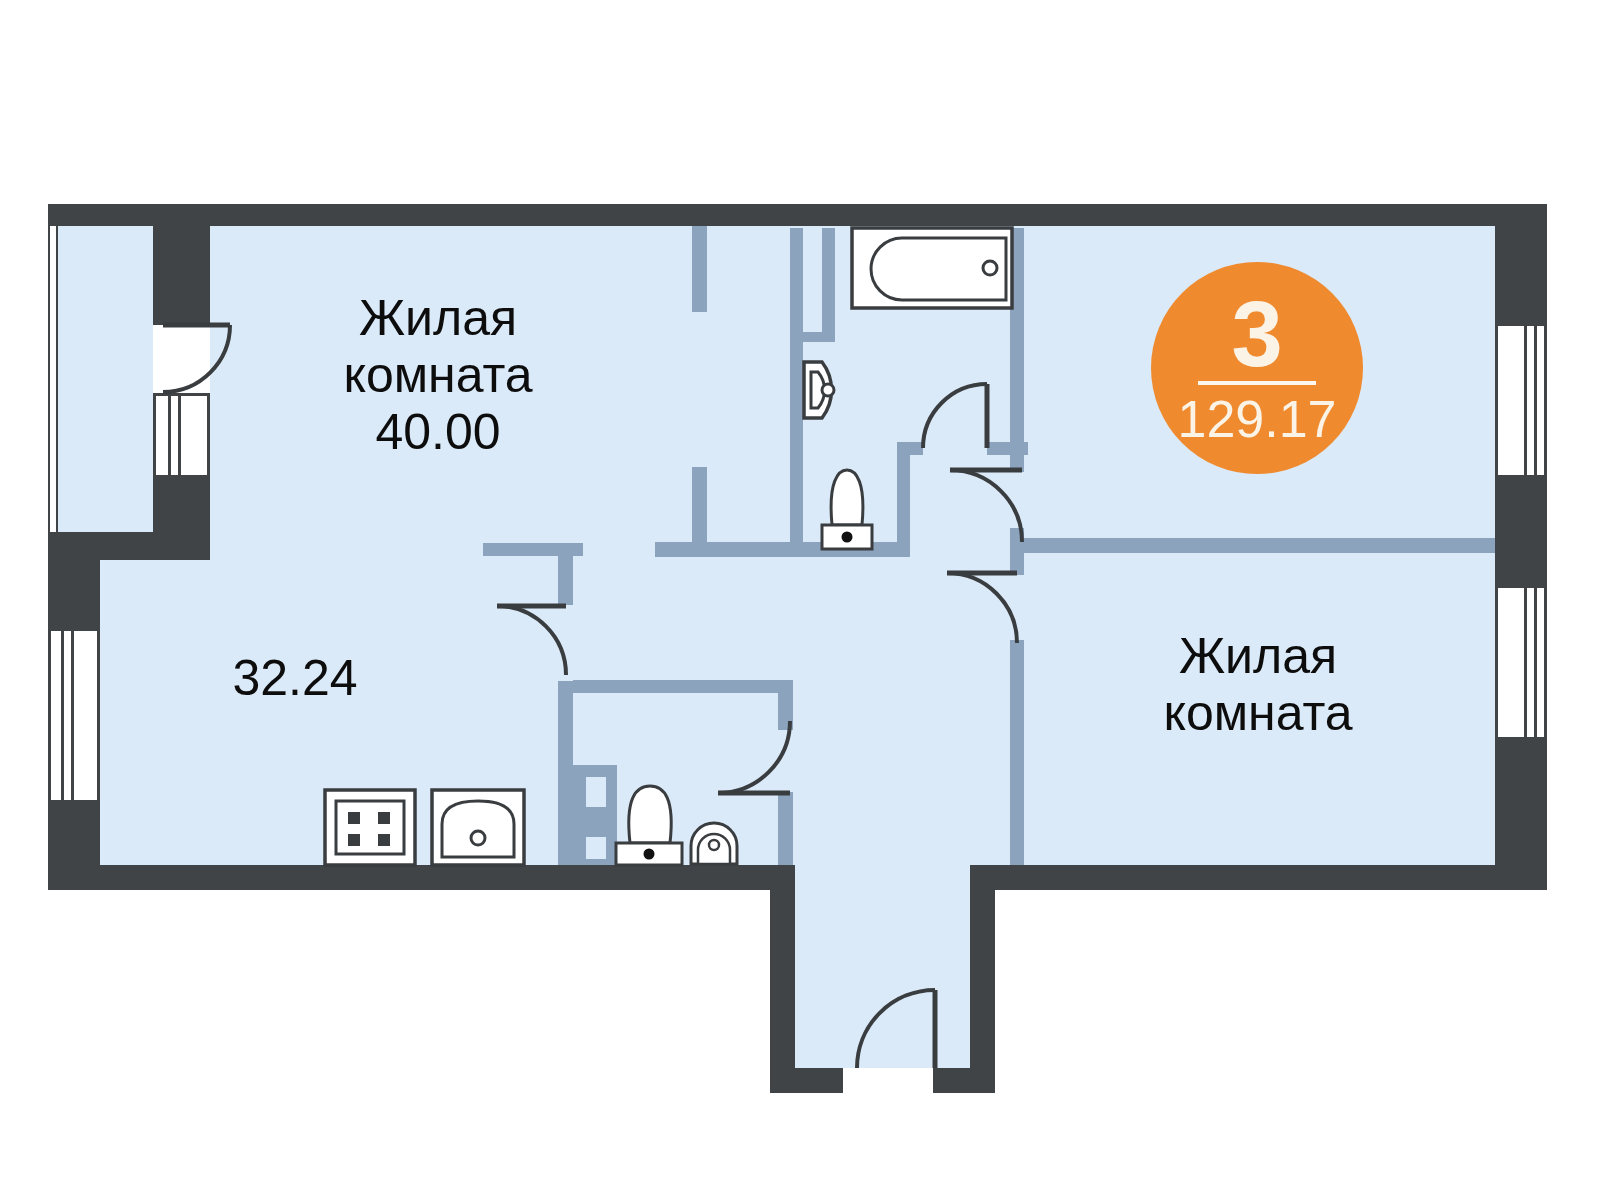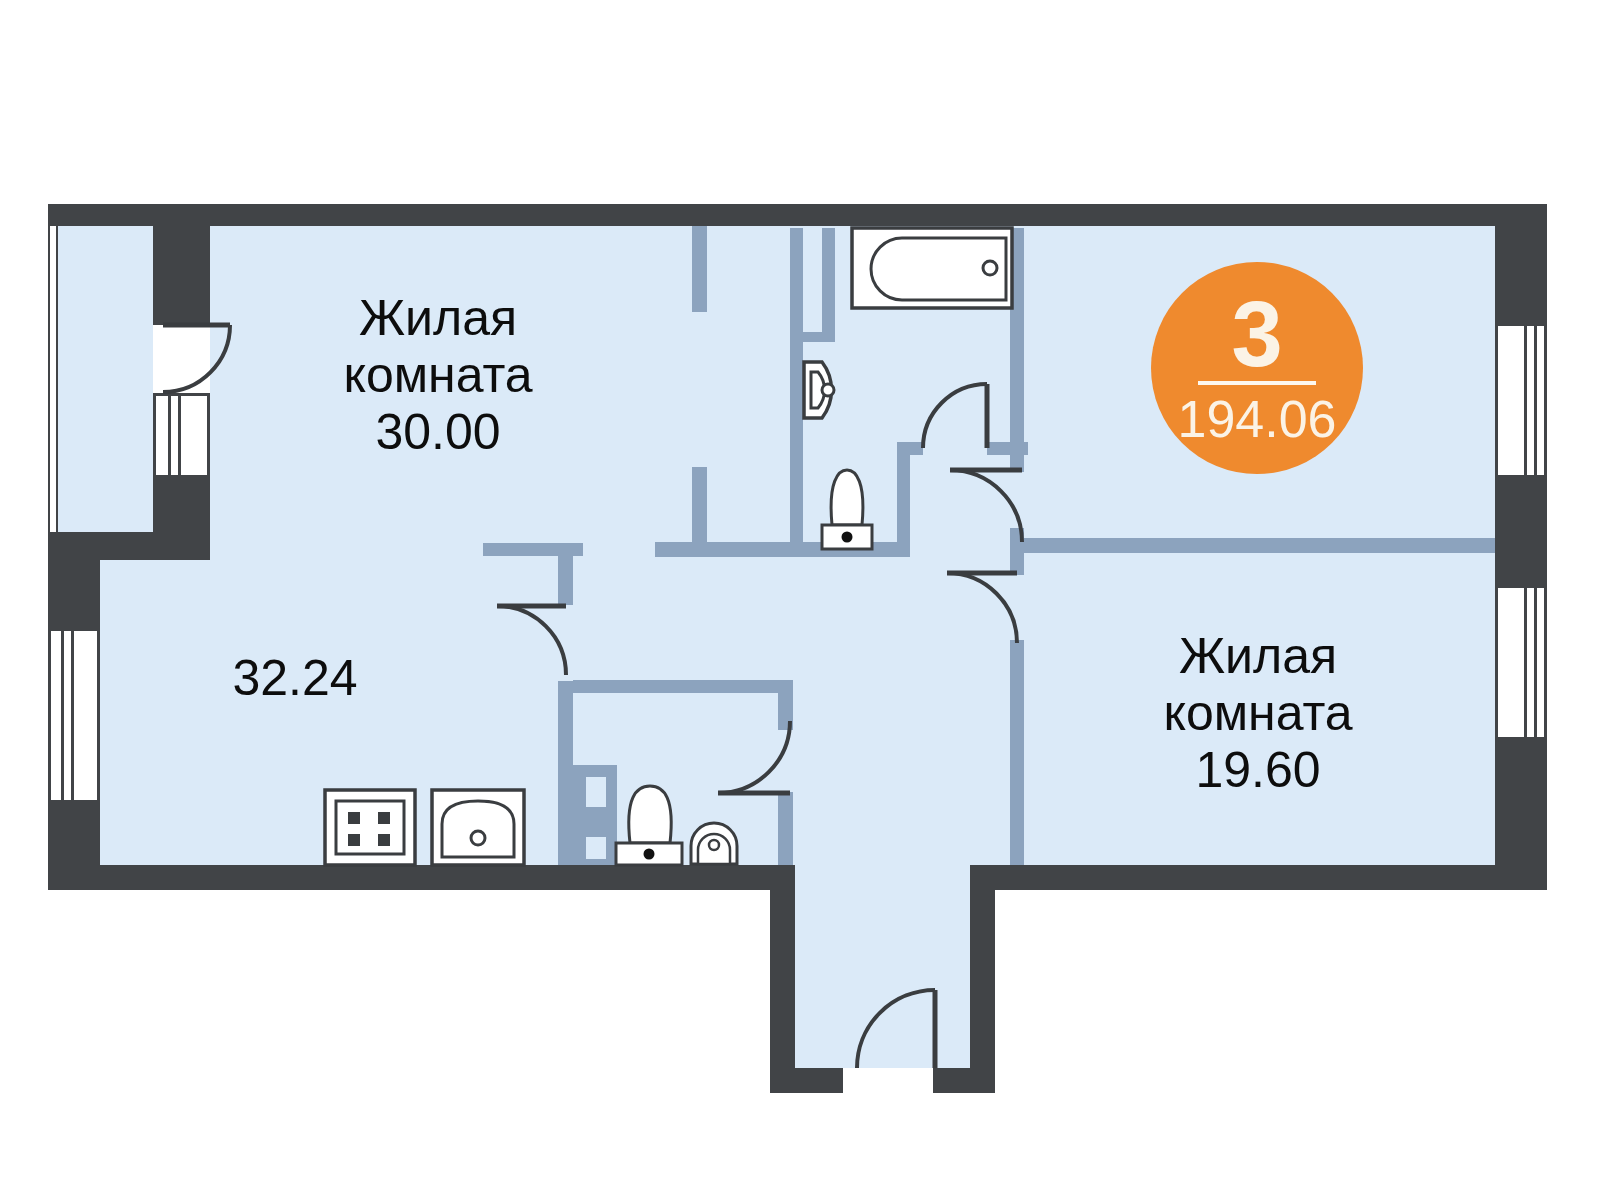--- a/index.html
+++ b/index.html
@@ -172,29 +172,28 @@
 
     <g stroke="#3a3d40" stroke-width="3.5" fill="#ffffff">
       <rect x="432" y="790" width="92" height="75"></rect>
       <path d="M 442 857 V 824 Q 442 801 478 801 Q 514 801 514 824 V 857 Z" stroke-width="3"></path>
       <circle cx="478" cy="838" r="7" stroke-width="3"></circle>
     </g>
   </svg>
 
   <div class="room-label" style="left:273px;top:290px;width:330px;">
     <div>Жилая комната</div>
-    <div>30.00</div>
+    <div>40.00</div>
   </div>
   <div class="room-label" style="left:175px;top:650px;width:240px;">
     <div>32.24</div>
   </div>
   <div class="room-label" style="left:1088px;top:628px;width:340px;">
     <div>Жилая комната</div>
-    <div>19.60</div>
   </div>
 
   <div class="badge">
     <div class="rooms">3</div>
     <div class="divider"></div>
-    <div class="area">194.06</div>
+    <div class="area">129.17</div>
   </div>
 
 </div>
 
 </body></html>

